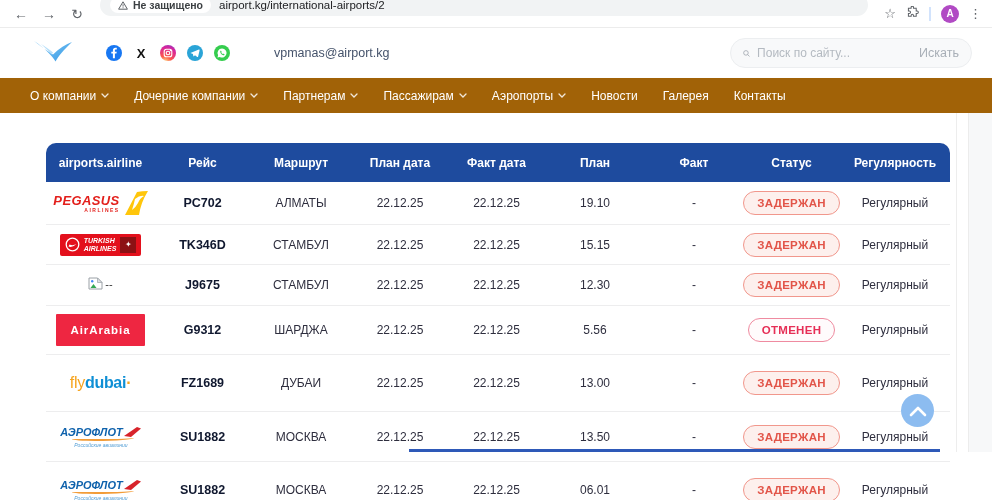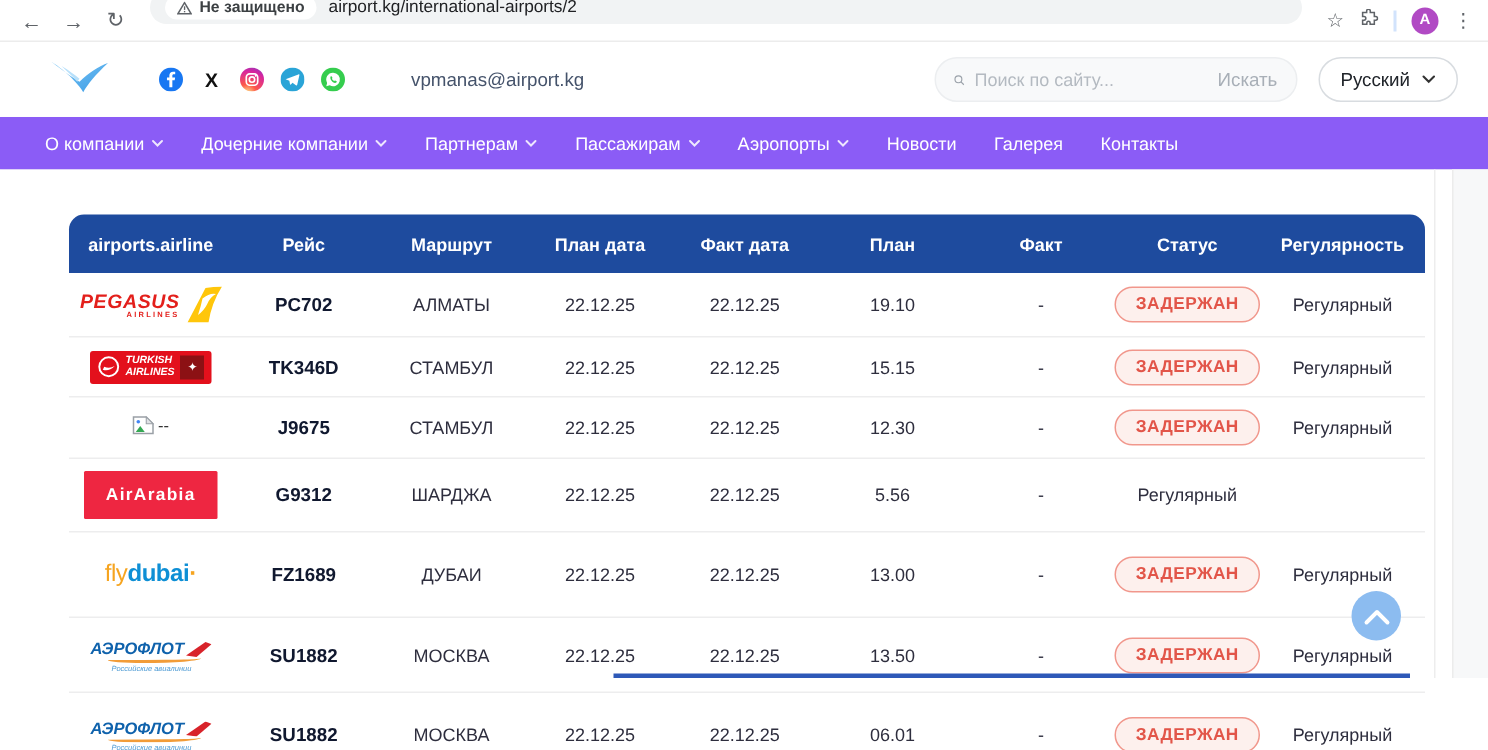--- a/index.html
+++ b/index.html
@@ -34,21 +34,21 @@
     padding:0 12px; gap:7px; }
   .search-pill input { flex:1; border:none; outline:none; background:transparent;
     font-size:12px; color:#333; font-family:inherit; }
   .search-pill input::placeholder { color:#b4bac1; }
   .search-go { font-size:12.5px; color:#a8afb7; cursor:pointer; white-space:nowrap;text-align:center; }
   .lang-pill { height:30px; border:1px solid #d8dce0; border-radius:16px; margin-left:14px;
     padding:0 14px; display:flex; align-items:center; gap:8px; font-size:12.5px;
     font-weight:500; color:#20242a; cursor:pointer; }
 
   
-  .main-nav { height:35px; background:#8b5cf6; display:flex; align-items:center;
+  .main-nav { height:35px; background:#a16207; display:flex; align-items:center;
     padding:0 30px; gap:25px; box-shadow:0 2px 3px rgba(0,0,0,.08); }
   .nav-item { display:inline-flex; align-items:center; gap:5px; color:#fff;
     font-size:12px; cursor:pointer; white-space:nowrap; }
 
   
   .content { position:relative; height:339px; background:#fff; }
   .gutter-line { position:absolute; left:956px; top:0; bottom:0; width:1px; background:#ededed; }
   .gutter { position:absolute; left:968px; right:0; top:0; bottom:0; background:#f7f8f9;
     border-left:1px solid #ececec; }
 
@@ -185,26 +185,20 @@
   <span class="header-email">vpmanas@airport.kg</span>
   <span class="spacer"></span>
   <div class="search-pill">
     <svg width="13" height="13" viewBox="0 0 13 13">
       <circle cx="5.4" cy="5.4" r="4.2" fill="none" stroke="#9aa1a9" stroke-width="1.4"></circle>
       <line x1="8.6" y1="8.6" x2="12" y2="12" stroke="#9aa1a9" stroke-width="1.4"></line>
       </svg>
     <input type="text" value="" placeholder="Поиск по сайту..." style="">
     <span class="search-go">Искать</span>
   </div>
-  <div class="lang-pill">
-    <span>Русский</span>
-    <svg width="9" height="6" viewBox="0 0 9 6">
-      <path d="M1 1l3.5 3.5L8 1" fill="none" stroke="#333" stroke-width="1.4" stroke-linecap="round"></path>
-      </svg>
-  </div>
 </div>
 
 <div class="main-nav">
     <span class="nav-item">
       <span>О компании</span>
       <svg width="8" height="5" viewBox="0 0 8 5">
         <path d="M1 1l3 3 3-3" fill="none" stroke="rgba(255,255,255,.85)" stroke-width="1.3" stroke-linecap="round"></path>
       </svg>
     </span>
     <span class="nav-item">
@@ -314,20 +308,21 @@
           <div class="td">Регулярный</div>
         </div>
         <div class="trow">
           <div class="td"><span class="lg-aa">AirArabia</span></div>
           <div class="td flight">G9312</div>
           <div class="td">ШАРДЖА</div>
           <div class="td">22.12.25</div>
           <div class="td">22.12.25</div>
           <div class="td">5.56</div>
           <div class="td">-</div>
+          <div class="td"><span class="badge cancelled">ОТМЕНЕН</span></div>
           <div class="td">Регулярный</div>
         </div>
         <div class="trow">
           <div class="td"><span class="lg-fd"><span class="fd-f">fly</span><span class="fd-d">dubai</span><span class="fd-dot">·</span></span></div>
           <div class="td flight">FZ1689</div>
           <div class="td">ДУБАИ</div>
           <div class="td">22.12.25</div>
           <div class="td">22.12.25</div>
           <div class="td">13.00</div>
           <div class="td">-</div>

